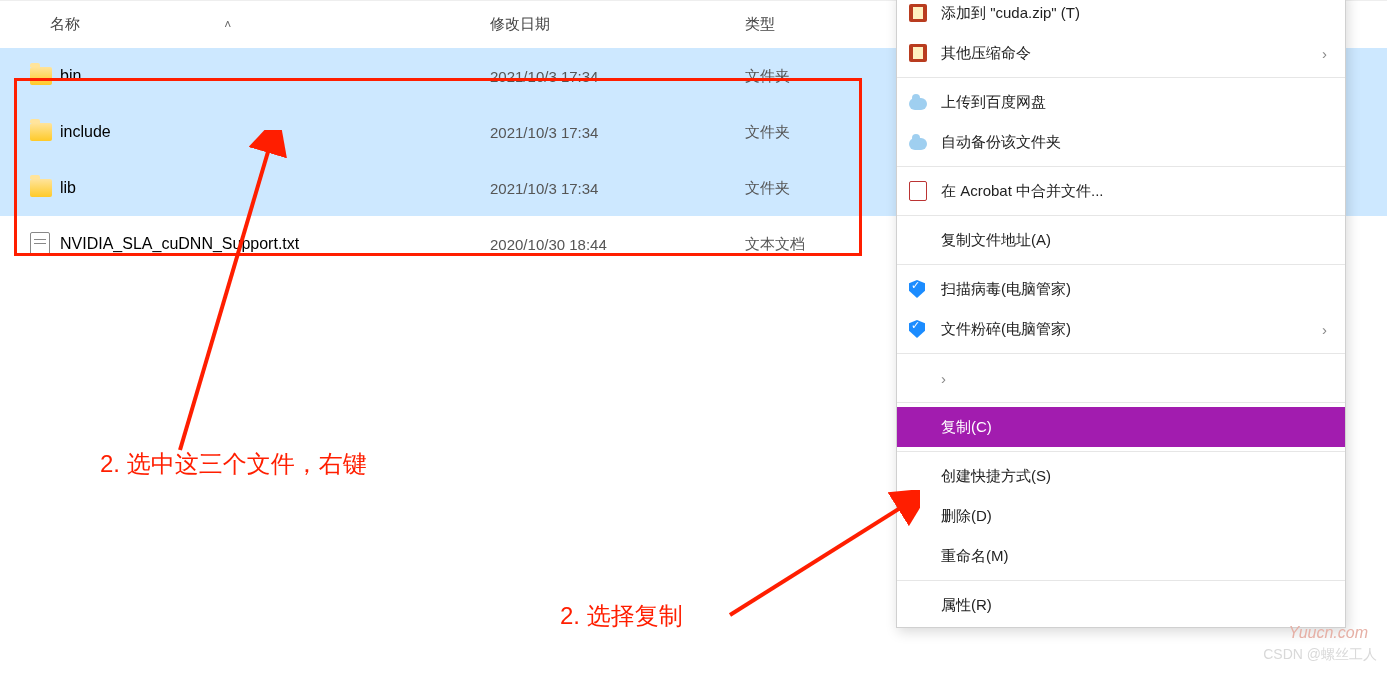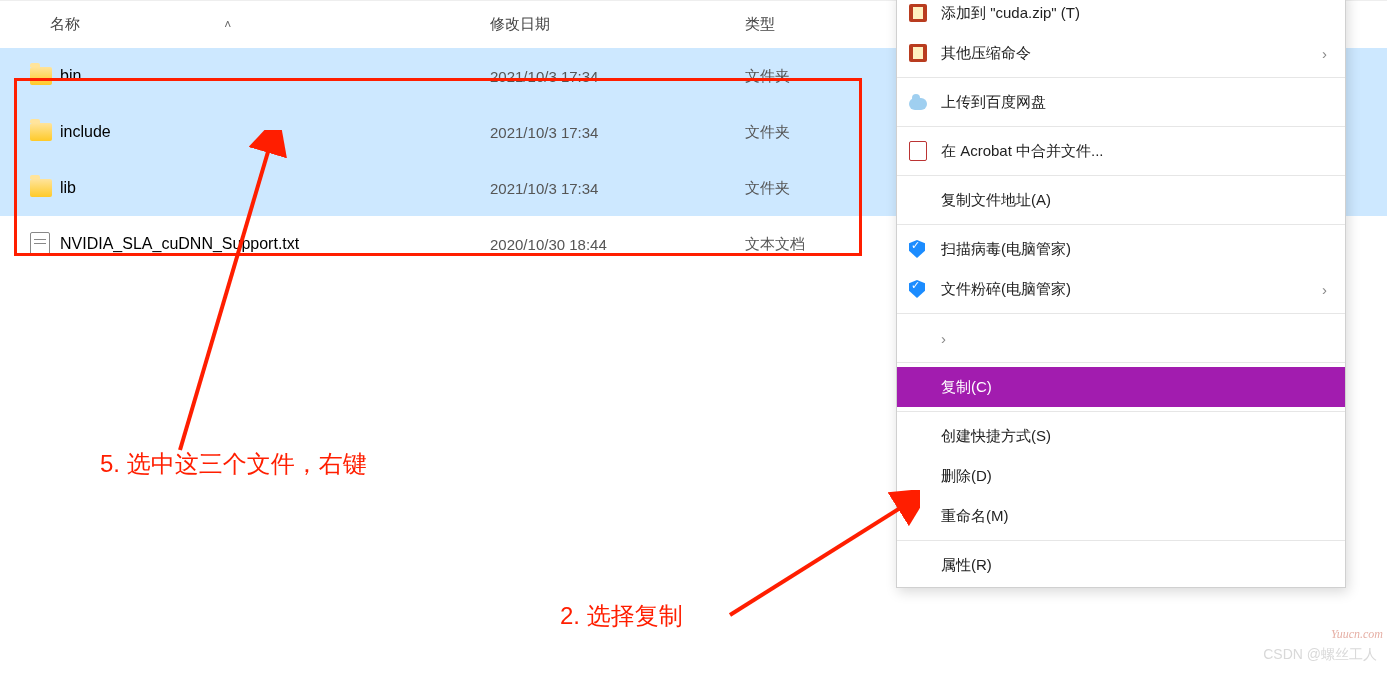--- a/index.html
+++ b/index.html
@@ -92,21 +92,21 @@
 
   
   .anno1, .anno2 {
     position:absolute; color:#ff1e00; font-size:24px; font-weight:500;
   }
   .anno1 { left:100px; top:448px; }
   .anno2 { left:560px; top:600px; }
   .arrow-svg { position:absolute; pointer-events:none; }
 
   .watermark1 { position:absolute; right:10px; bottom:30px; color:#d9d9d9; font-size:14px; }
-  .watermark2 { position:absolute; right:4px; bottom:52px; color:#e6b0a6; font-size:12px; font-style:italic;font-family:Liberation Serif, serif; }
+  .watermark2 { position:absolute; right:19px; bottom:52px; color:#e6b0a6; font-size:16px; font-style:italic; }
 
   
   .ic-zip { width:18px; height:18px; background:#b93c1f; border-radius:2px; position:relative; }
   .ic-zip::after { content:""; position:absolute; left:4px; top:3px; width:10px; height:12px; background:#fff1c0; }
   .ic-cloud { width:18px; height:12px; background:#9fcff0; border-radius:8px; position:relative; margin-top:3px;}
   .ic-cloud::before{content:"";position:absolute;left:3px;top:-4px;width:8px;height:8px;background:#9fcff0;border-radius:50%;}
   .ic-pdf { width:18px; height:20px; background:#fff; border:1px solid #b33; border-radius:2px; }
   .ic-shield { width:16px; height:18px; background:#1b8cff; clip-path: polygon(50% 0,100% 18%,100% 60%,50% 100%,0 60%,0 18%); position:relative;}
   .ic-shield::after{content:"✓";position:absolute;left:2px;top:-1px;color:#fff;font-size:11px;}
 </style>
@@ -173,20 +173,26 @@
       <div class="label">其他压缩命令</div>
       <div class="arrow">›</div>
     </div>
     <div class="sep"></div>
     <div class="item">
       <div class="mi-icon">
         <div class="ic-cloud"></div>
       </div>
       <div class="label">上传到百度网盘</div>
     </div>
+    <div class="item">
+      <div class="mi-icon">
+        <div class="ic-cloud"></div>
+      </div>
+      <div class="label">自动备份该文件夹</div>
+    </div>
     <div class="sep"></div>
     <div class="item">
       <div class="mi-icon">
         <div class="ic-pdf"></div>
       </div>
       <div class="label">在 Acrobat 中合并文件...</div>
     </div>
     <div class="sep"></div>
     <div class="item">
       <div class="mi-icon"></div>
@@ -229,21 +235,21 @@
       <div class="mi-icon"></div>
       <div class="label">重命名(M)</div>
     </div>
     <div class="sep"></div>
     <div class="item">
       <div class="mi-icon"></div>
       <div class="label">属性(R)</div>
     </div>
   </div>
 
-<div class="anno1">5. 选中这三个文件，右键</div>
+<div class="anno1">2. 选中这三个文件，右键</div>
 <div class="anno2">2. 选择复制</div>
 
 <svg class="arrow-svg" style="left:150px; top:130px;" width="160" height="330">
   <defs>
       <marker id="ah1" markerWidth="10" markerHeight="10" refX="2" refY="5" orient="auto">
     <path d="M0,0 L10,5 L0,10 z" fill="#ff1e00"></path>
       </marker>
     </defs>
   <line x1="30" y1="320" x2="120" y2="15" stroke="#ff1e00" stroke-width="4" marker-end="url(#ah1)"></line>
 </svg>

